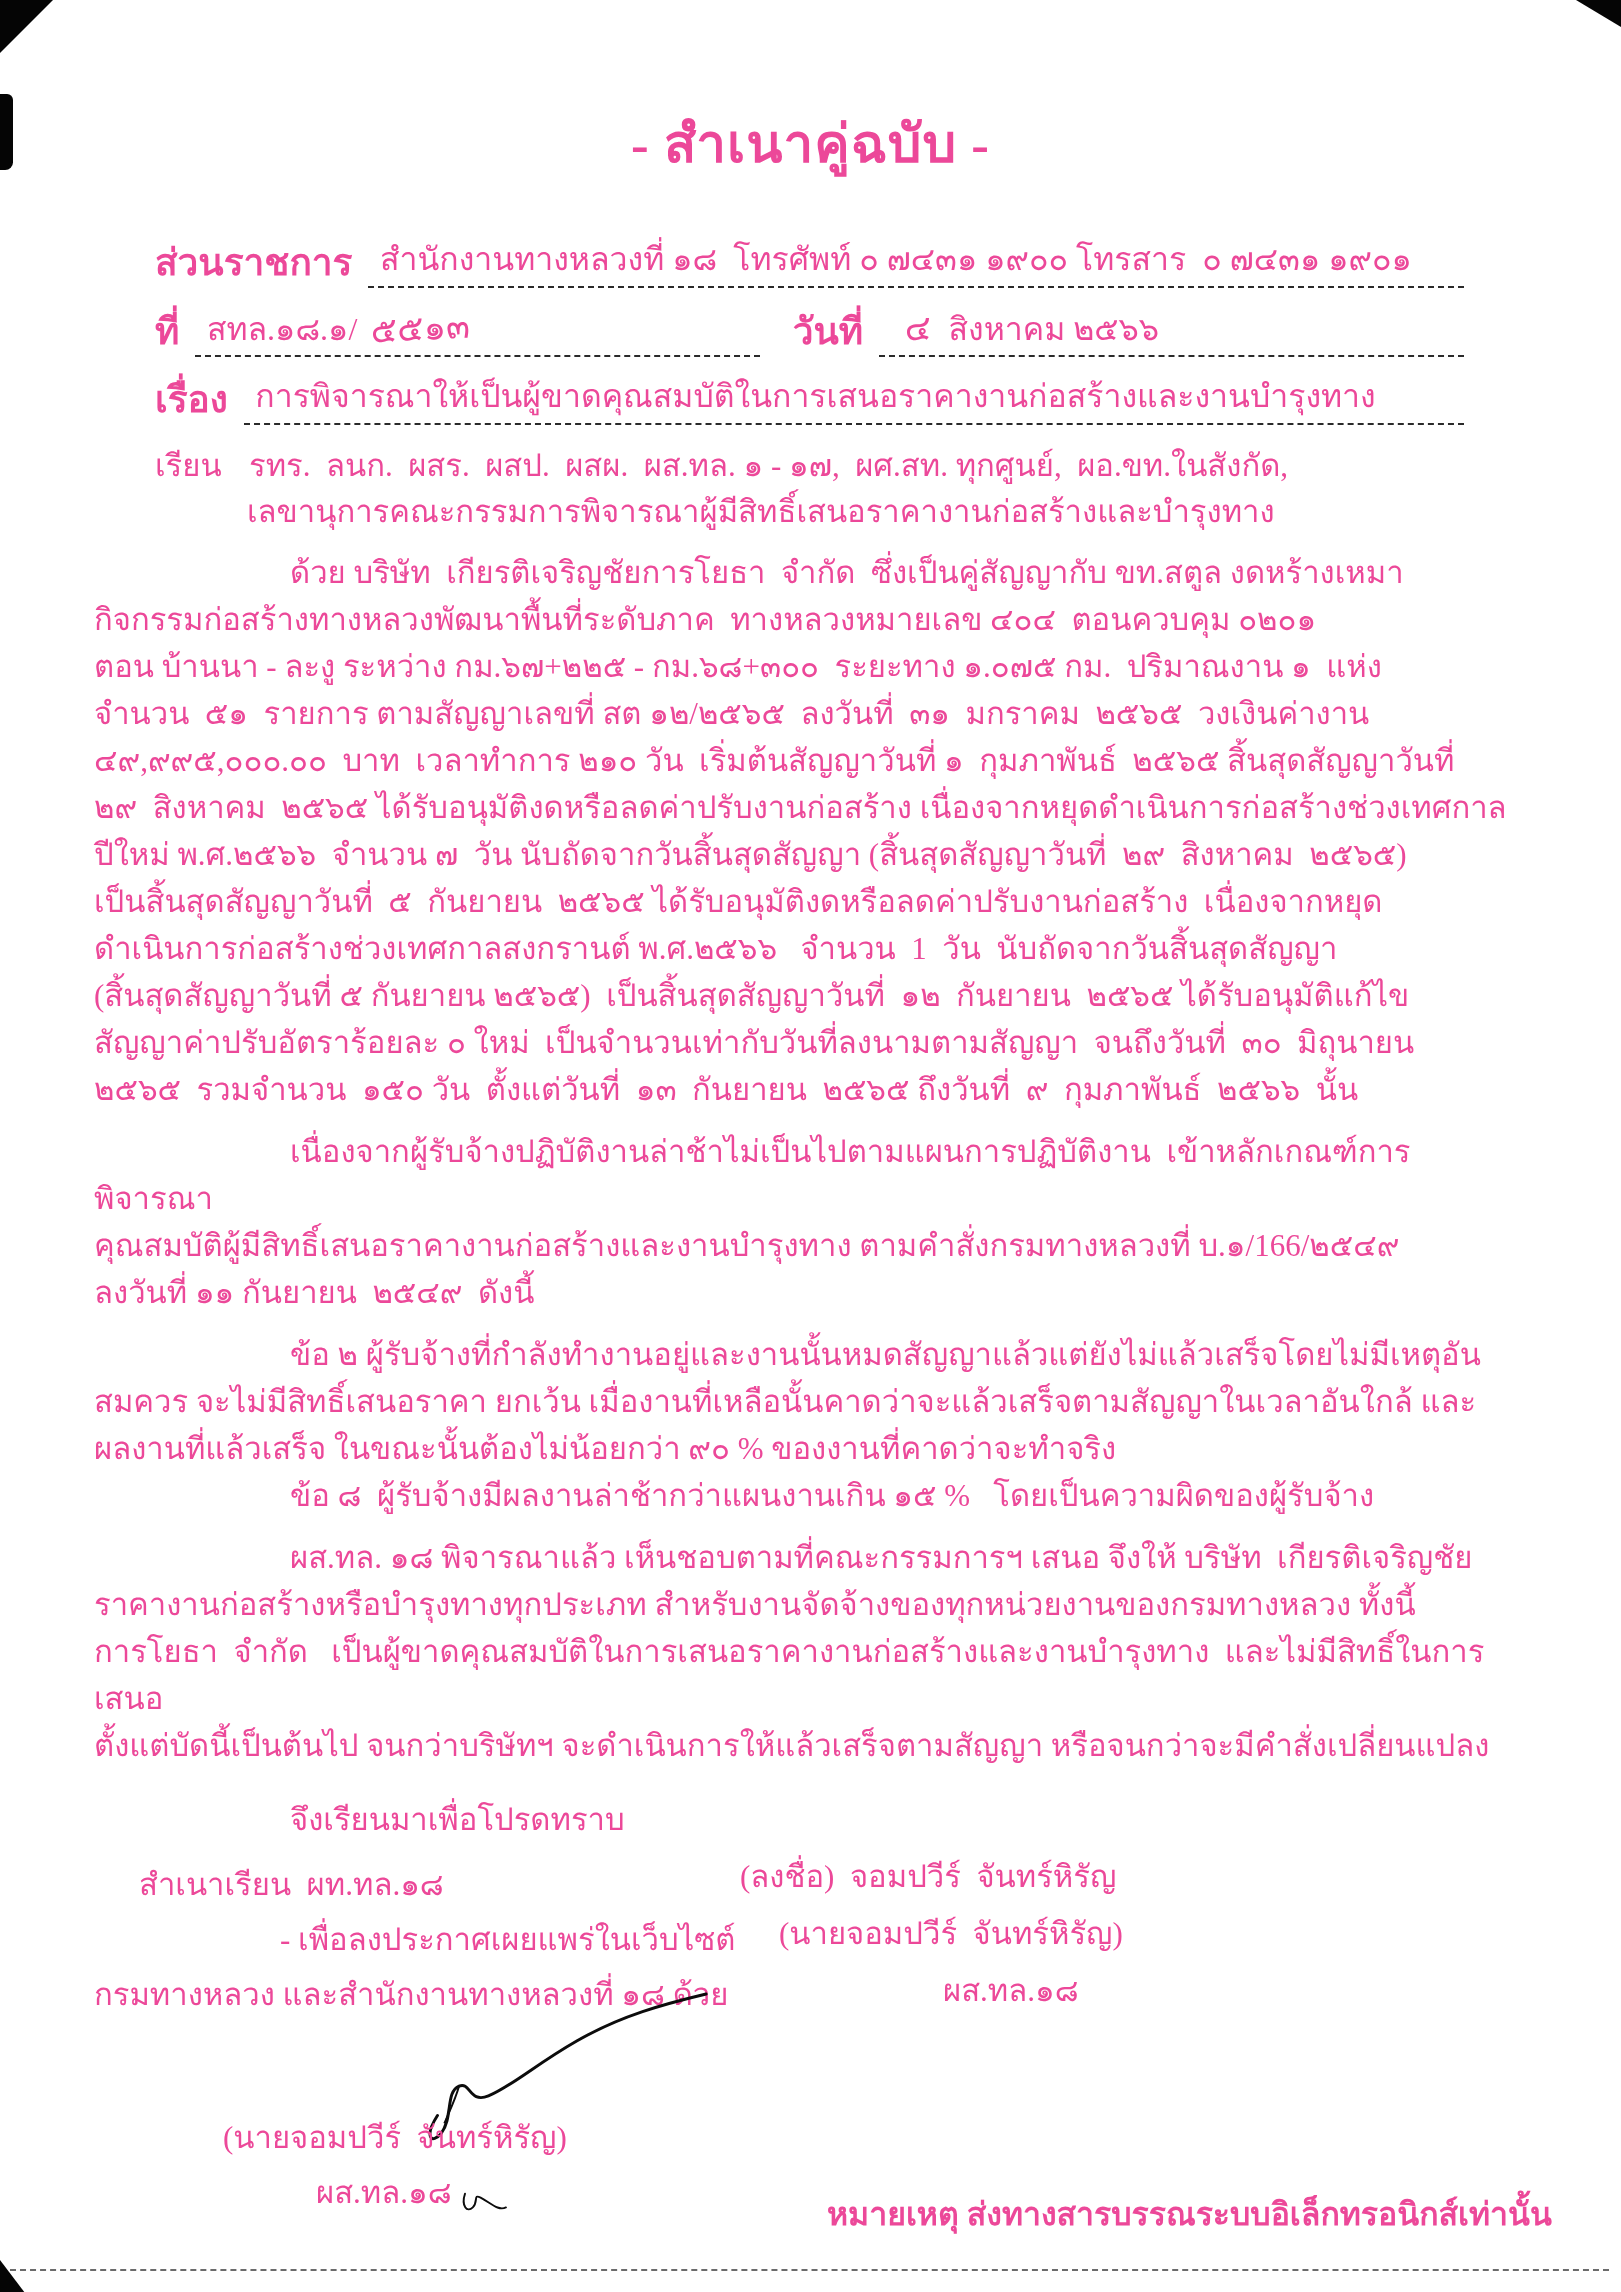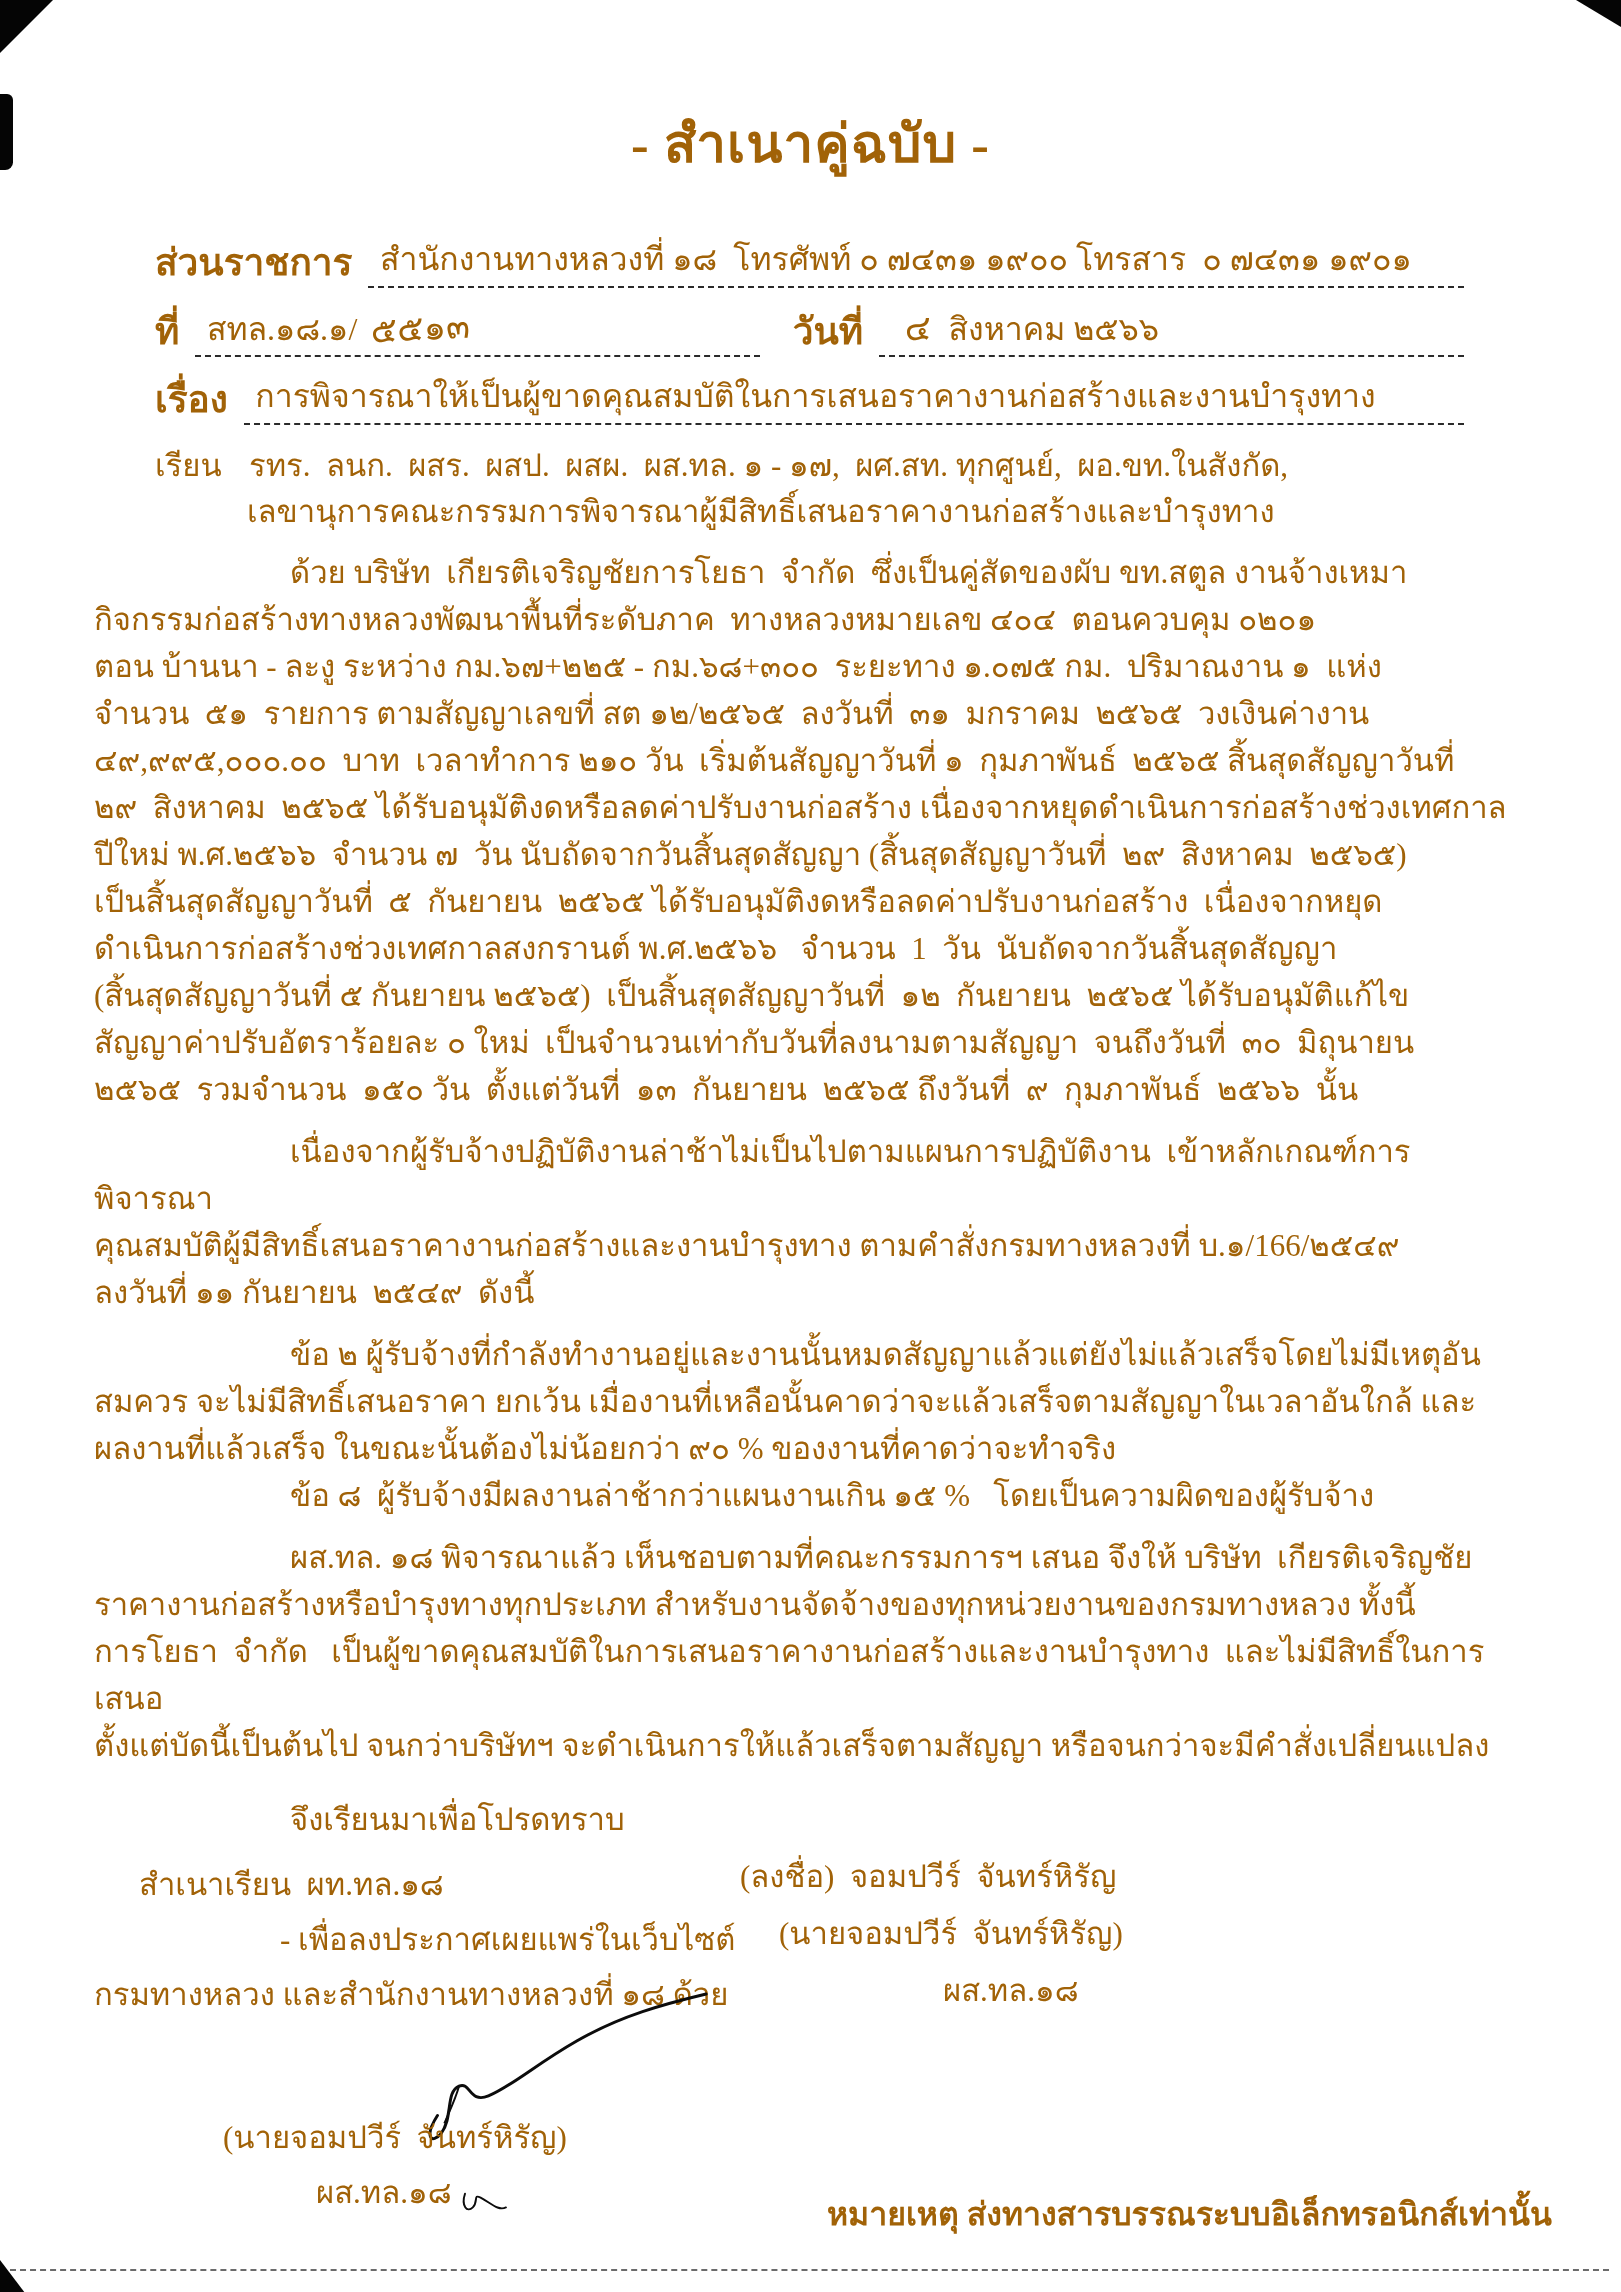--- a/index.html
+++ b/index.html
@@ -2,21 +2,21 @@
 <html><head>
 <meta charset="utf-8">
 <style>
   html,body{margin:0;padding:0;background:#e8e8e8;}
   .page{
     position:relative;
     width:1621px;height:2293px;
     background:#ffffff;
     overflow:hidden;
     font-family:"Liberation Serif","DejaVu Serif",serif;
-    color:#a16207;
+    color:#ec4899;
     box-sizing:border-box;
     padding:106px 94px 0 94px;
   }
   
   .art-tl{position:absolute;top:0;left:0;width:0;height:0;
     border-top:53px solid #050505;border-right:53px solid transparent;}
   .art-left{position:absolute;top:94px;left:0;width:12.7px;height:76px;background:#050505;border-radius:0 5.9px 7.8px 0;}
   .art-tr{position:absolute;top:0;right:0;width:0;height:0;
     border-top:27.4px solid #050505;border-left:45px solid transparent;}
   .art-bl{position:absolute;bottom:0;left:0;width:0;height:0;
@@ -80,21 +80,21 @@
     </div>
   </div>
 
   <div class="salute">
     <div class="sline"><span class="">เรียน</span><span style="padding-left:27.4px;">รทร.  ลนก.  ผสร.  ผสป.  ผสผ.  ผส.ทล. ๑ - ๑๗,  ผศ.สท. ทุกศูนย์,  ผอ.ขท.ในสังกัด,</span></div>
     <div class="sline cont">เลขานุการคณะกรรมการพิจารณาผู้มีสิทธิ์เสนอราคางานก่อสร้างและบำรุงทาง</div>
   </div>
 
   <div class="body-sec">
     <div class="para">
-      <div class="bline indent">ด้วย บริษัท  เกียรติเจริญชัยการโยธา  จำกัด  ซึ่งเป็นคู่สัดของผับ ขท.สตูล งานจ้างเหมา</div>
+      <div class="bline indent">ด้วย บริษัท  เกียรติเจริญชัยการโยธา  จำกัด  ซึ่งเป็นคู่สัญญากับ ขท.สตูล งดหร้างเหมา</div>
       <div class="bline">กิจกรรมก่อสร้างทางหลวงพัฒนาพื้นที่ระดับภาค  ทางหลวงหมายเลข ๔๐๔  ตอนควบคุม ๐๒๐๑</div>
       <div class="bline">ตอน บ้านนา - ละงู ระหว่าง กม.๖๗+๒๒๕ - กม.๖๘+๓๐๐  ระยะทาง ๑.๐๗๕ กม.  ปริมาณงาน ๑  แห่ง</div>
       <div class="bline">จำนวน  ๕๑  รายการ ตามสัญญาเลขที่ สต ๑๒/๒๕๖๕  ลงวันที่  ๓๑  มกราคม  ๒๕๖๕  วงเงินค่างาน</div>
       <div class="bline">๔๙,๙๙๕,๐๐๐.๐๐  บาท  เวลาทำการ ๒๑๐ วัน  เริ่มต้นสัญญาวันที่ ๑  กุมภาพันธ์  ๒๕๖๕ สิ้นสุดสัญญาวันที่</div>
       <div class="bline">๒๙  สิงหาคม  ๒๕๖๕ ได้รับอนุมัติงดหรือลดค่าปรับงานก่อสร้าง เนื่องจากหยุดดำเนินการก่อสร้างช่วงเทศกาล</div>
       <div class="bline">ปีใหม่ พ.ศ.๒๕๖๖  จำนวน ๗  วัน นับถัดจากวันสิ้นสุดสัญญา (สิ้นสุดสัญญาวันที่  ๒๙  สิงหาคม  ๒๕๖๕)</div>
       <div class="bline">เป็นสิ้นสุดสัญญาวันที่  ๕  กันยายน  ๒๕๖๕ ได้รับอนุมัติงดหรือลดค่าปรับงานก่อสร้าง  เนื่องจากหยุด</div>
       <div class="bline">ดำเนินการก่อสร้างช่วงเทศกาลสงกรานต์ พ.ศ.๒๕๖๖   จำนวน  1  วัน  นับถัดจากวันสิ้นสุดสัญญา</div>
       <div class="bline">(สิ้นสุดสัญญาวันที่ ๕ กันยายน ๒๕๖๕)  เป็นสิ้นสุดสัญญาวันที่  ๑๒  กันยายน  ๒๕๖๕ ได้รับอนุมัติแก้ไข</div>
       <div class="bline">สัญญาค่าปรับอัตราร้อยละ ๐ ใหม่  เป็นจำนวนเท่ากับวันที่ลงนามตามสัญญา  จนถึงวันที่  ๓๐  มิถุนายน</div>

